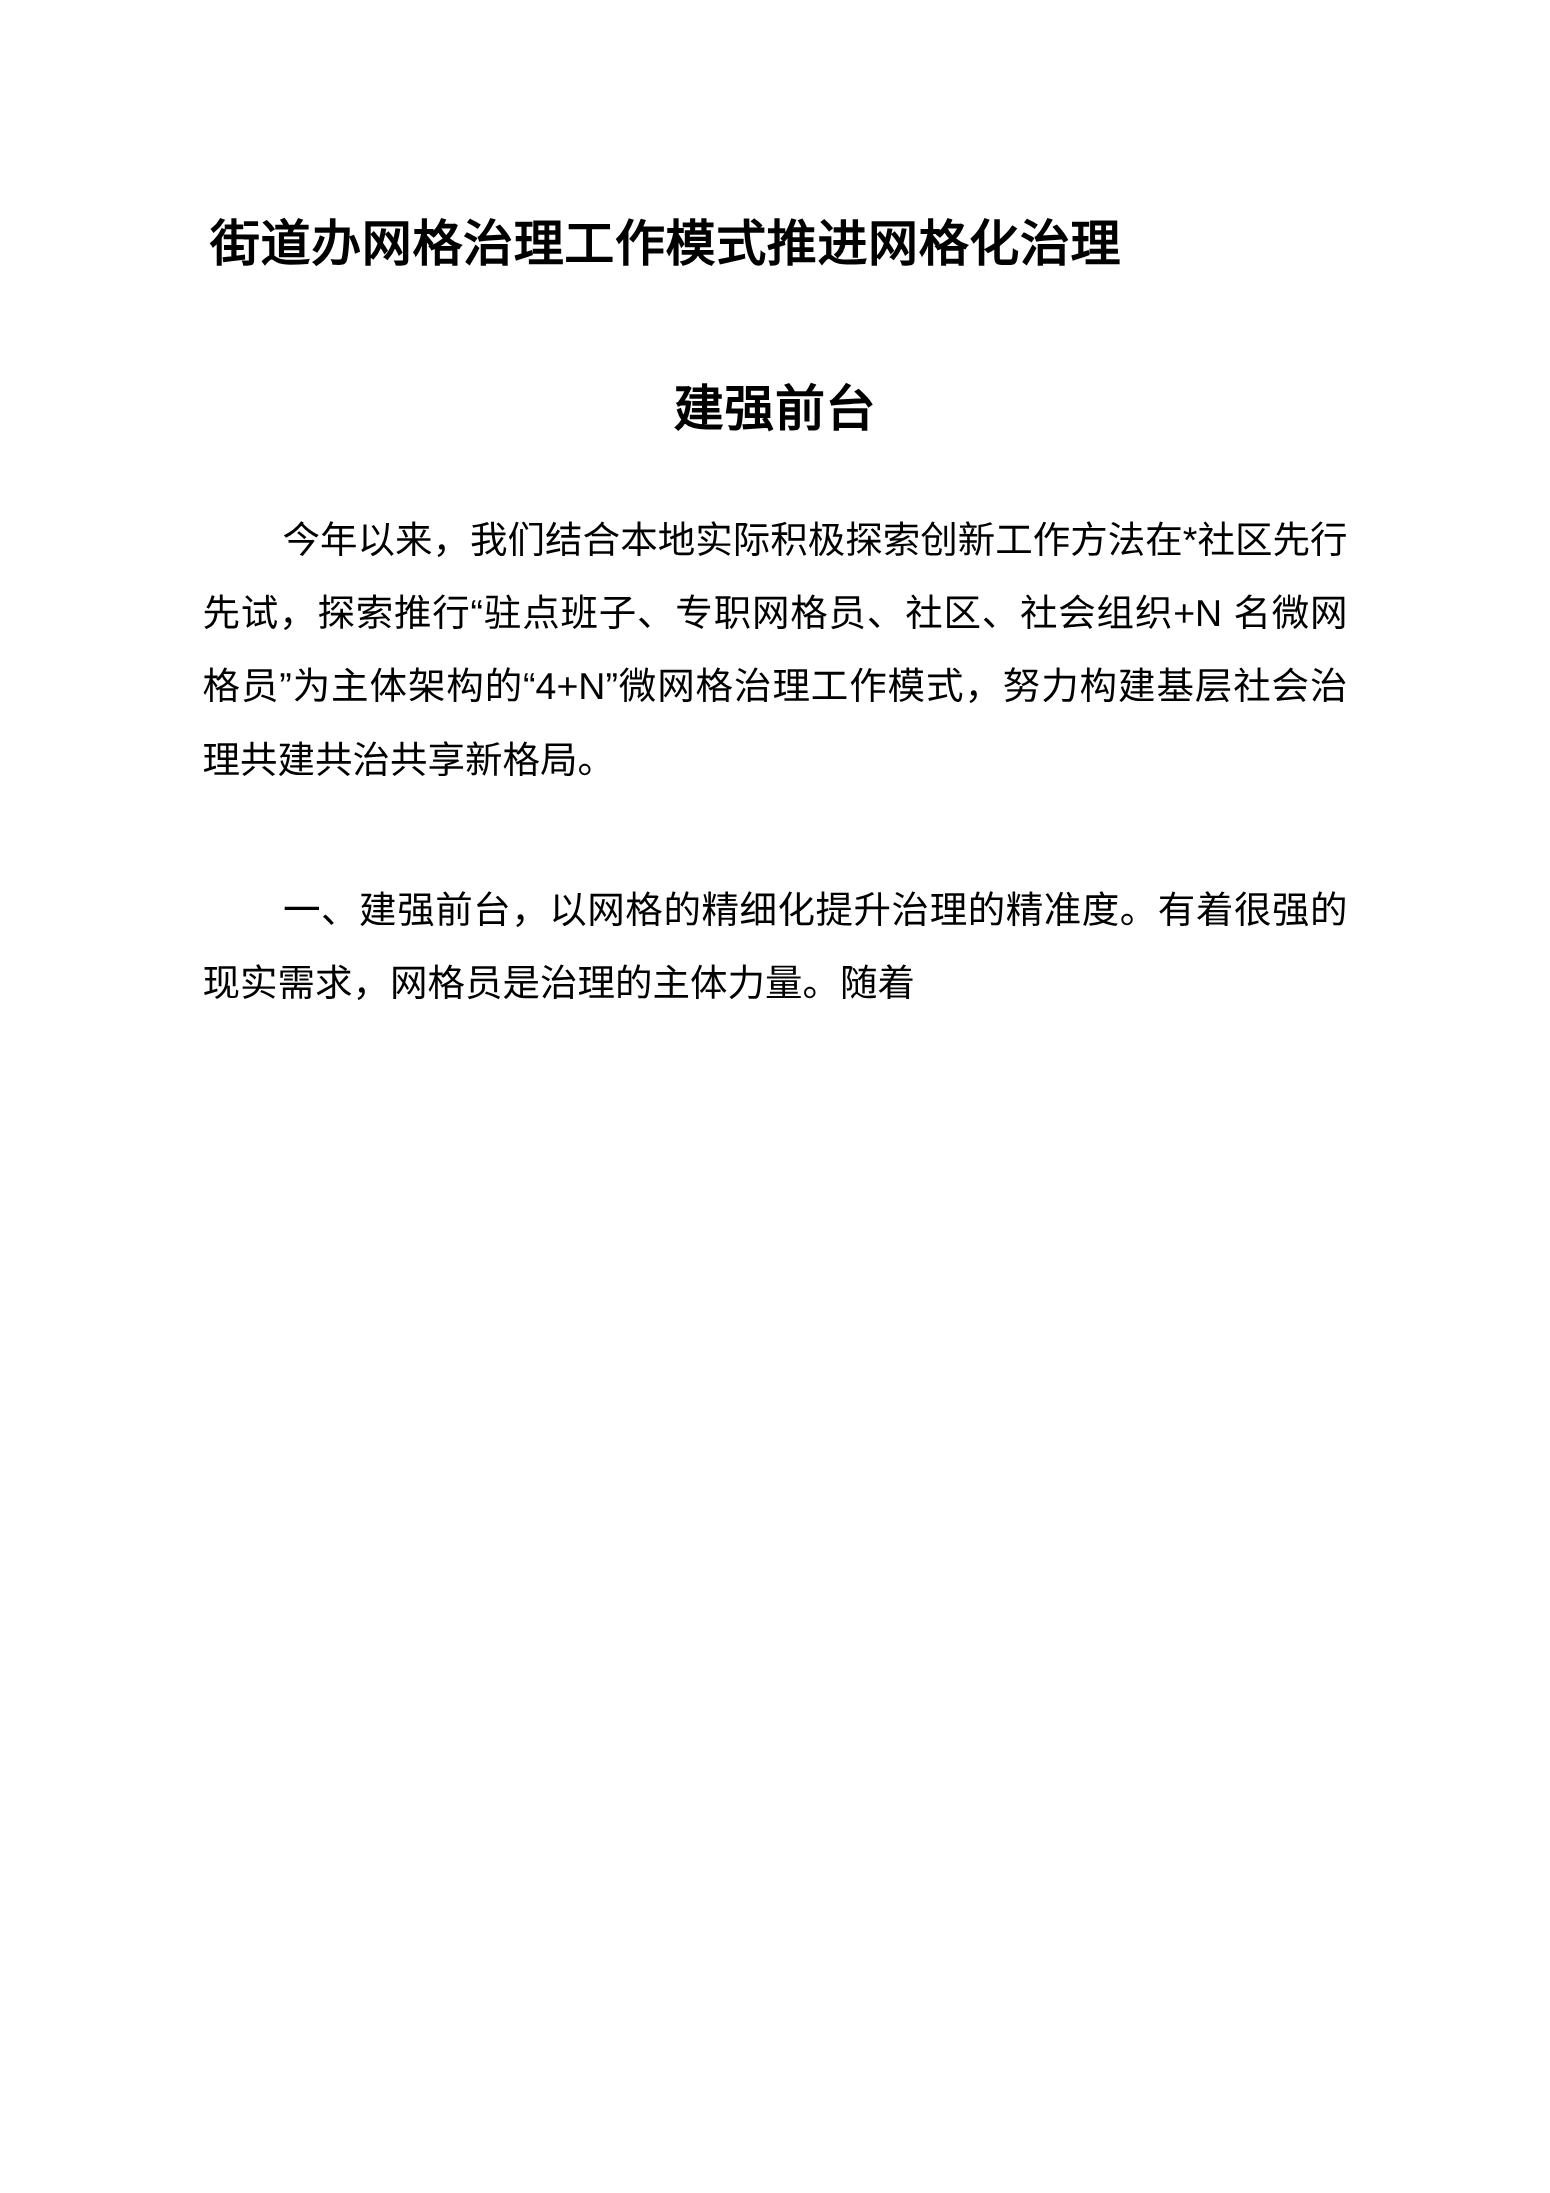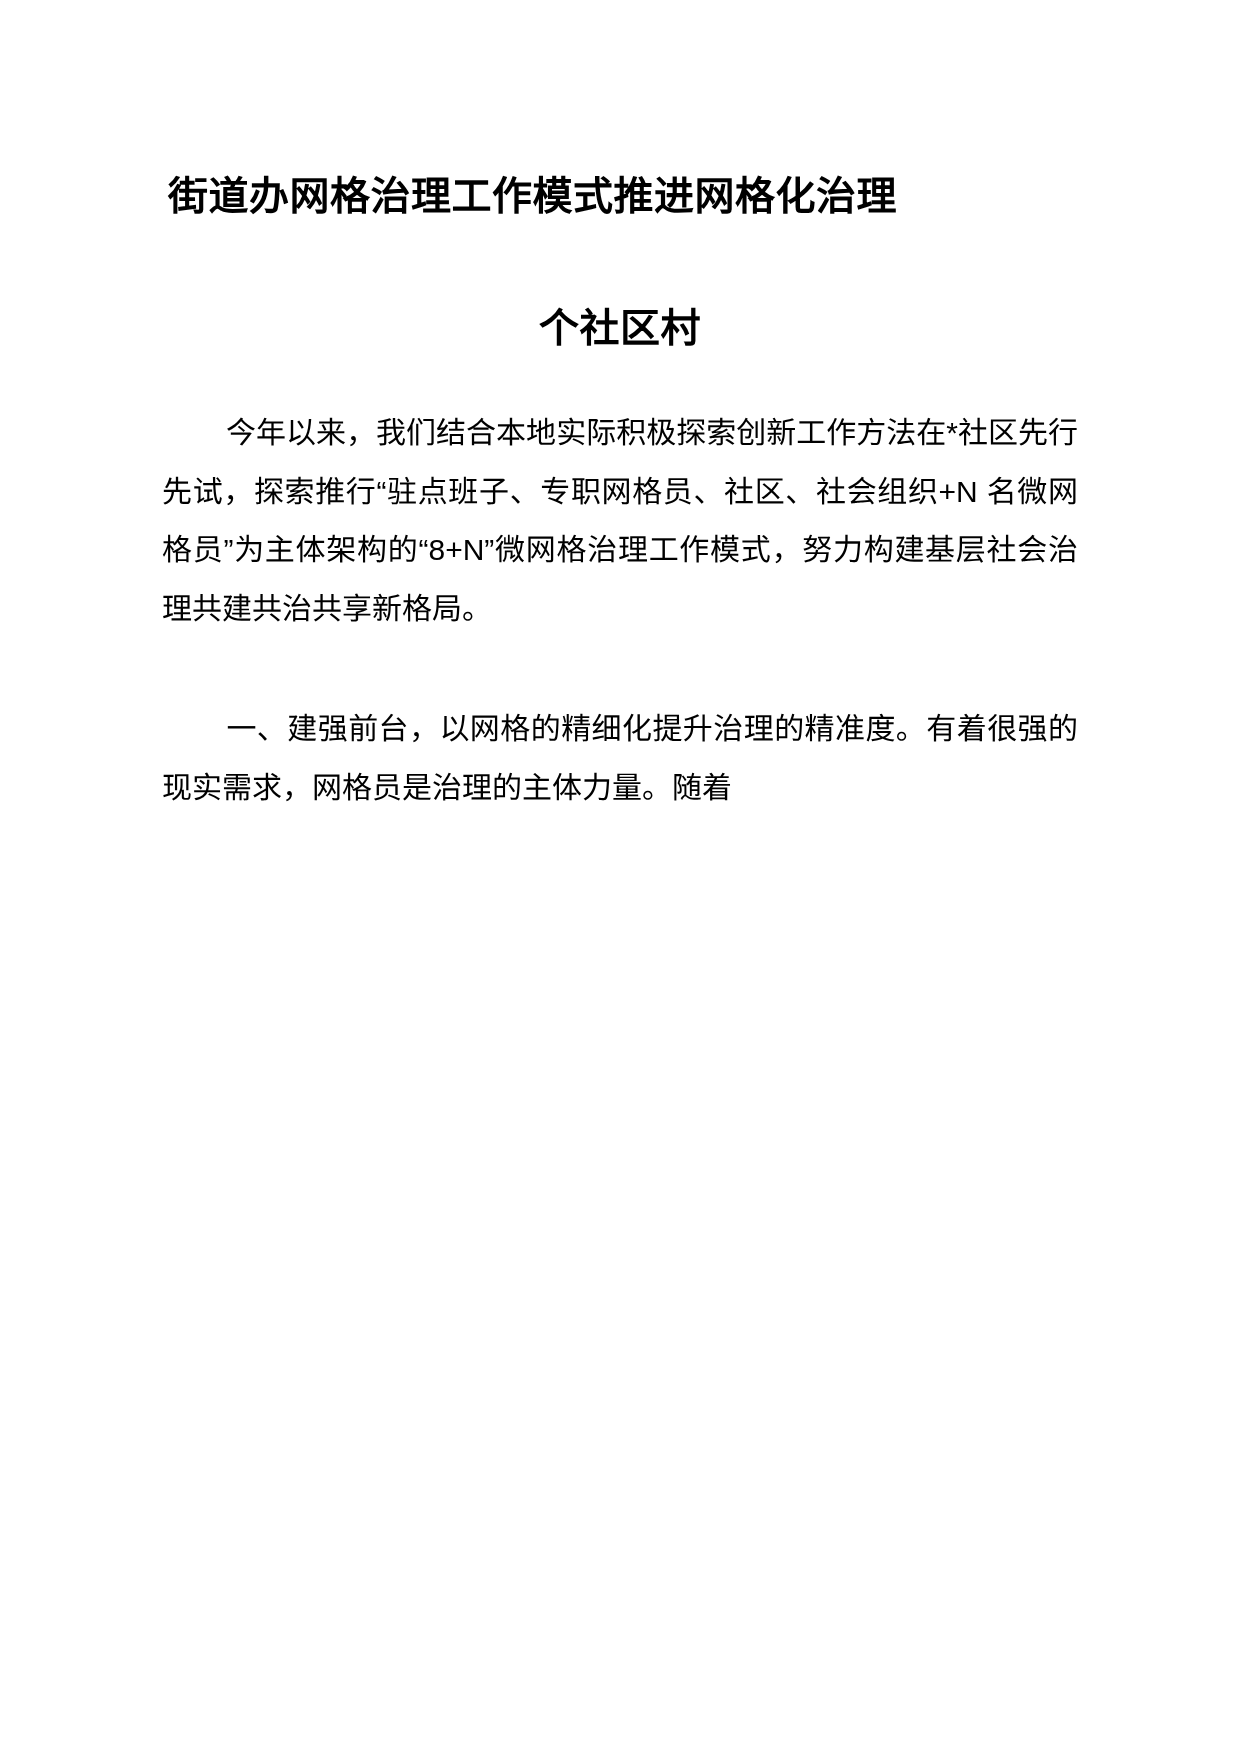--- a/index.html
+++ b/index.html
@@ -69,21 +69,21 @@
   }
 </style>
 </head>
 <body>
 
 <div class="page">
   <div class="doc-body">
 
     <h1 class="doc-title title-line-1">街道办网格治理工作模式推进网格化治理</h1>
 
-    <h1 class="doc-title title-line-2">个社区村</h1>
+    <h1 class="doc-title title-line-2">建强前台</h1>
 
 
-    <p class="para gap"><span class="indent"></span><span>今年以来，我们结合本地实际积极探索创新工作方法在*社区先行先试，探索推行“驻点班子、专职网格员、社区、社会组织+N 名微网格员”为主体架构的“8+N”微网格治理工作模式，努力构建基层社会治理共建共治共享新格局。</span></p>
+    <p class="para gap"><span class="indent"></span><span>今年以来，我们结合本地实际积极探索创新工作方法在*社区先行先试，探索推行“驻点班子、专职网格员、社区、社会组织+N 名微网格员”为主体架构的“4+N”微网格治理工作模式，努力构建基层社会治理共建共治共享新格局。</span></p>
 
     <p class="para gap-lg"><span class="indent"></span><span>一、建强前台，以网格的精细化提升治理的精准度。有着很强的现实需求，网格员是治理的主体力量。随着</span></p>
 
   </div>
 </div>
 
 </body></html>

